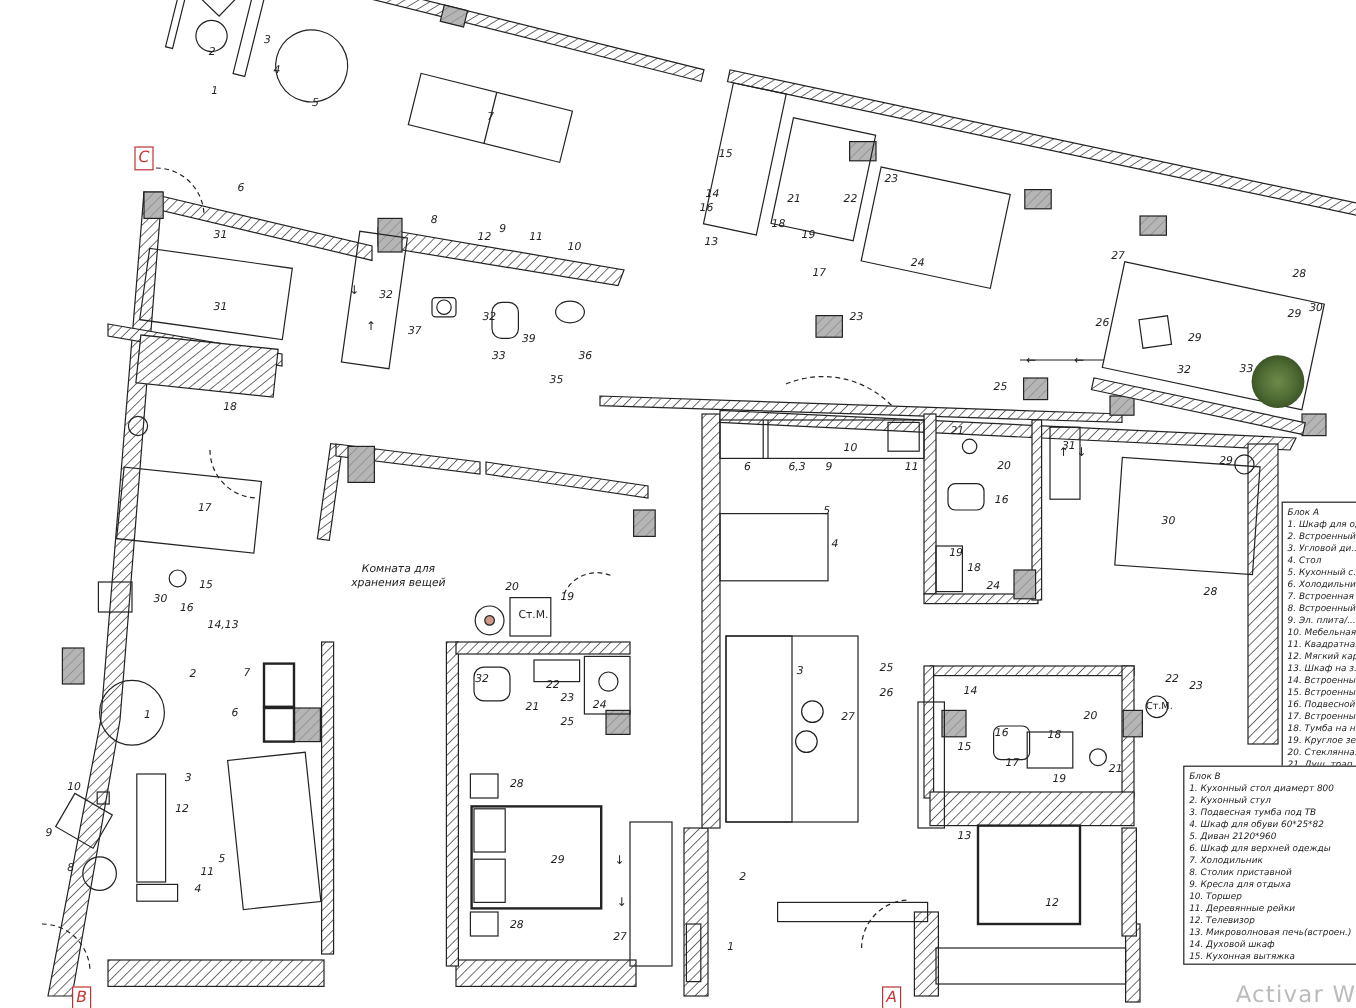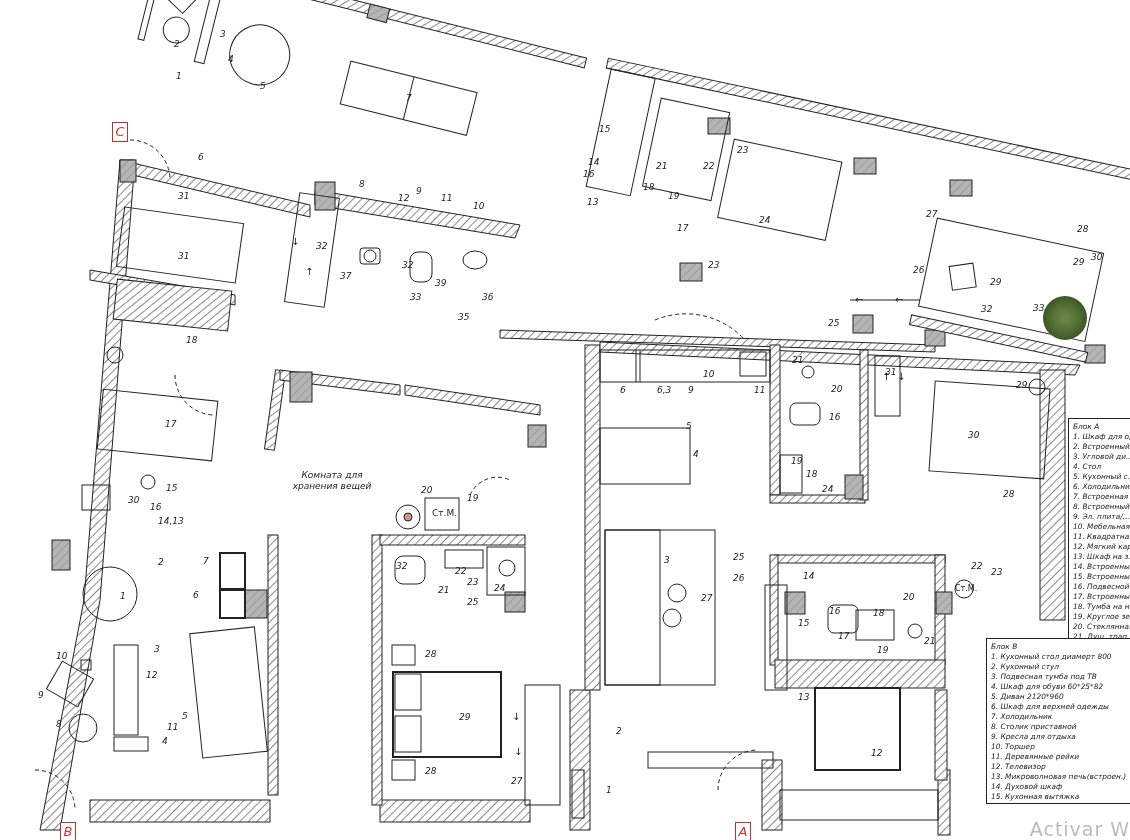--- a/index.html
+++ b/index.html
@@ -222,21 +222,21 @@
     <span class="lbl" style="left: 340px; top: 272px;">37</span>
     <span class="lbl" style="left: 402px; top: 261px;">32</span>
     <span class="lbl" style="left: 435px; top: 279px;">39</span>
     <span class="lbl" style="left: 410px; top: 293px;">33</span>
     <span class="lbl" style="left: 458px; top: 293px; margin-top: 20px;">35</span>
     <span class="lbl" style="left: 482px; top: 293px;">36</span>
     <span class="lbl" style="left: 165px; top: 420px;">17</span>
     <span class="lbl" style="left: 128px; top: 496px;">30</span>
     <span class="lbl" style="left: 150px; top: 503px;">16</span>
     <span class="lbl" style="left: 166px; top: 484px;">15</span>
-    <span class="lbl" style="left: 158px; top: 517px;">14,13</span>
+    <span class="lbl" style="left: 173px; top: 517px;">14,13</span>
     <span class="lbl" style="left: 158px; top: 558px;">2</span>
     <span class="lbl" style="left: 120px; top: 592px;">1</span>
     <span class="lbl" style="left: 203px; top: 557px;">7</span>
     <span class="lbl" style="left: 193px; top: 591px;">6</span>
     <span class="lbl" style="left: 154px; top: 645px;">3</span>
     <span class="lbl" style="left: 146px; top: 671px;">12</span>
     <span class="lbl" style="left: 56px; top: 652px;">10</span>
     <span class="lbl" style="left: 38px; top: 691px;">9</span>
     <span class="lbl" style="left: 56px; top: 720px;">8</span>
     <span class="lbl" style="left: 167px; top: 723px;">11</span>

